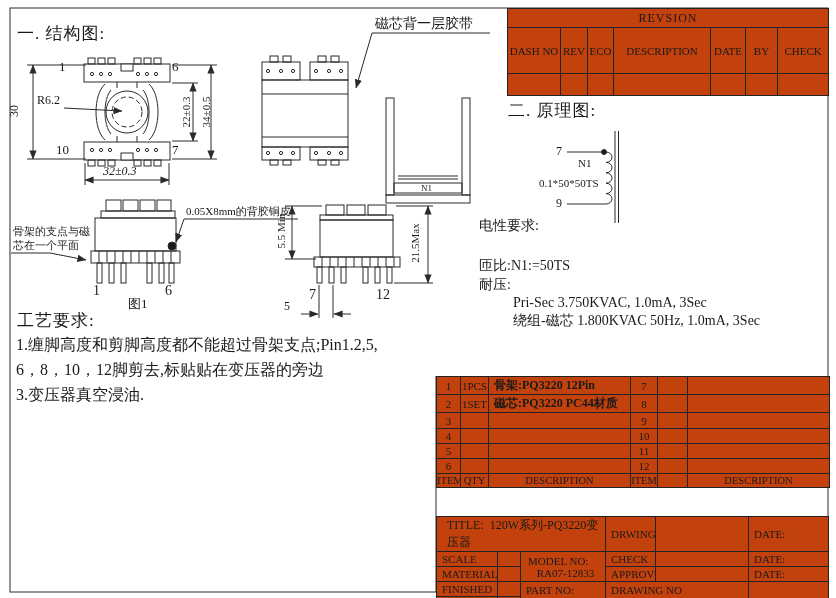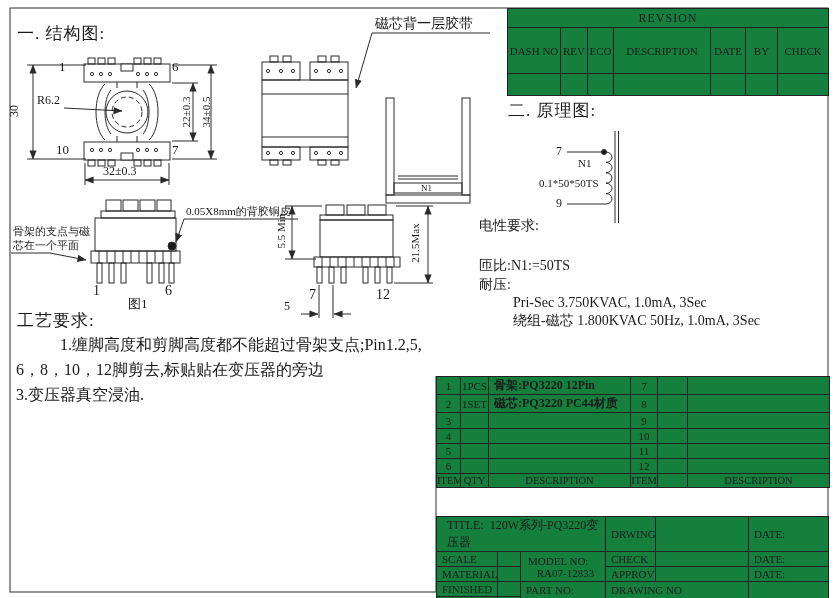--- a/index.html
+++ b/index.html
@@ -2,21 +2,21 @@
 <html><head>
 <meta charset="utf-8">
 <style>
   html,body{margin:0;padding:0;background:#f2f2f2;}
   .sheet{position:relative;width:836px;height:598px;background:#ffffff;
          font-family:"Liberation Serif",serif;color:#1a1a1a;overflow:hidden;}
   svg.lines{position:absolute;left:0;top:0;}
   .lbl{position:absolute;white-space:nowrap;line-height:1.12;}
   .vdim{position:absolute;white-space:nowrap;transform:translate(-50%,-50%) rotate(-90deg);}
   .h1{font-size:17px;letter-spacing:1px;}
-  table{position:absolute;border-collapse:collapse;table-layout:fixed;background:#15803d;}
+  table{position:absolute;border-collapse:collapse;table-layout:fixed;background:#c2410c;}
   td{border:1px solid #222;padding:0;font-size:11px;text-align:center;
      overflow:hidden;vertical-align:middle;color:#1a1a1a;}
   
   .rev{left:507px;top:8px;width:322px;}
   .rev .rev-title{font-size:12px;letter-spacing:1px;}
   
   .bom{left:436px;top:376px;width:393px;}
   .bom td.desc{text-align:left;padding-left:5px;font-size:12px;font-weight:bold;}
   .bom .foot td{font-size:10.5px;}
   
@@ -197,21 +197,21 @@
 
   <span class="lbl h1" style="left:17px;top:24px;">一. 结构图:</span>
   <span class="lbl h1" style="left:508px;top:101px;">二. 原理图:</span>
 
   <span class="lbl" style="left:59px;top:60px;font-size:13px;">1</span>
   <span class="lbl" style="left:172px;top:60px;font-size:13px;">6</span>
   <span class="lbl" style="left:56px;top:143px;font-size:13px;">10</span>
   <span class="lbl" style="left:172px;top:143px;font-size:13px;">7</span>
   <span class="lbl" style="left:37px;top:94px;font-size:12px;">R6.2</span>
   <span class="vdim" style="left:14px;top:111px;font-size:12px;">30</span>
-  <span class="lbl" style="left:103px;top:165px;font-size:12px;">32±0.3</span>
+  <span class="lbl" style="left:103px;top:165px;font-size:12px;font-style:italic;">32±0.3</span>
   <span class="vdim" style="left:186px;top:112px;font-size:11px;">22±0.3</span>
   <span class="vdim" style="left:206px;top:112px;font-size:11px;">34±0.5</span>
 
   <span class="lbl" style="left:375px;top:16px;font-size:14px;">磁芯背一层胶带</span>
 
   <span class="lbl" style="left:421px;top:183px;font-size:9px;">N1</span>
 
   <span class="lbl" style="left:13px;top:225px;font-size:11px;">骨架的支点与磁</span>
   <span class="lbl" style="left:13px;top:239px;font-size:11px;">芯在一个平面</span>
   <span class="lbl" style="left:186px;top:205px;font-size:11px;">0.05X8mm的背胶铜皮</span>
@@ -230,21 +230,21 @@
   <span class="lbl" style="left:578px;top:157px;font-size:11px;">N1</span>
   <span class="lbl" style="left:539px;top:177px;font-size:11px;">0.1*50*50TS</span>
 
   <span class="lbl" style="left:479px;top:218px;font-size:14px;">电性要求:</span>
   <span class="lbl" style="left:479px;top:258px;font-size:14px;">匝比:N1:=50TS</span>
   <span class="lbl" style="left:479px;top:277px;font-size:14px;">耐压:</span>
   <span class="lbl" style="left:513px;top:295px;font-size:14px;">Pri-Sec  3.750KVAC, 1.0mA, 3Sec</span>
   <span class="lbl" style="left:513px;top:313px;font-size:14px;">绕组-磁芯  1.800KVAC 50Hz, 1.0mA, 3Sec</span>
 
   <span class="lbl h1" style="left:17px;top:311px;">工艺要求:</span>
-  <span class="lbl" style="left:16px;top:336px;font-size:16px;margin-left:44px;">1.缠脚高度和剪脚高度都不能超过骨架支点;Pin1.2,5,</span>
+  <span class="lbl" style="left:16px;top:336px;font-size:16px;">1.缠脚高度和剪脚高度都不能超过骨架支点;Pin1.2,5,</span>
   <span class="lbl" style="left:16px;top:361px;font-size:16px;">6，8，10，12脚剪去,标贴贴在变压器的旁边</span>
   <span class="lbl" style="left:16px;top:386px;font-size:16px;">3.变压器真空浸油.</span>
 
   <table class="rev">
     <colgroup>
         <col style="width:53px">
         <col style="width:27px">
         <col style="width:26px">
         <col style="width:97px">
         <col style="width:35px">

